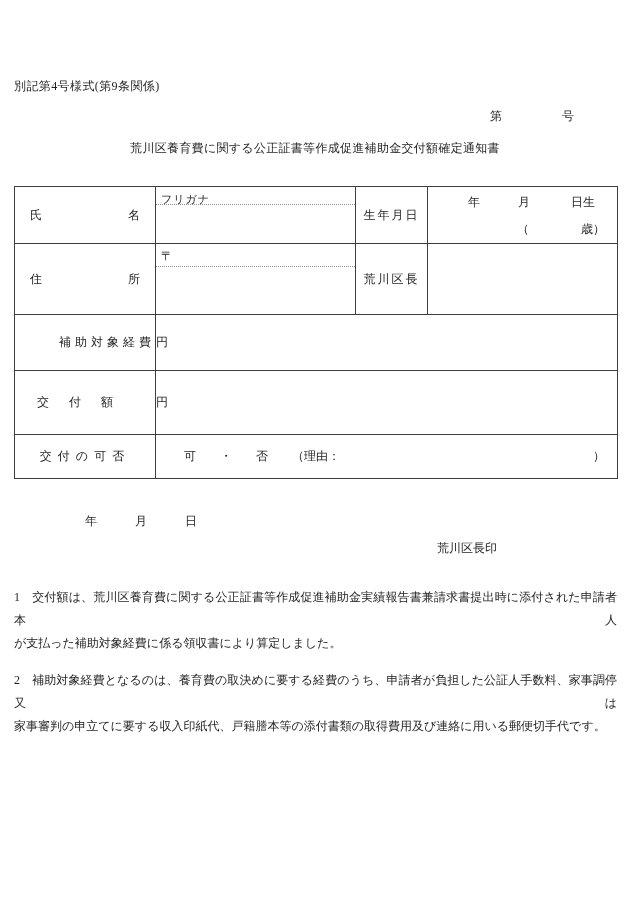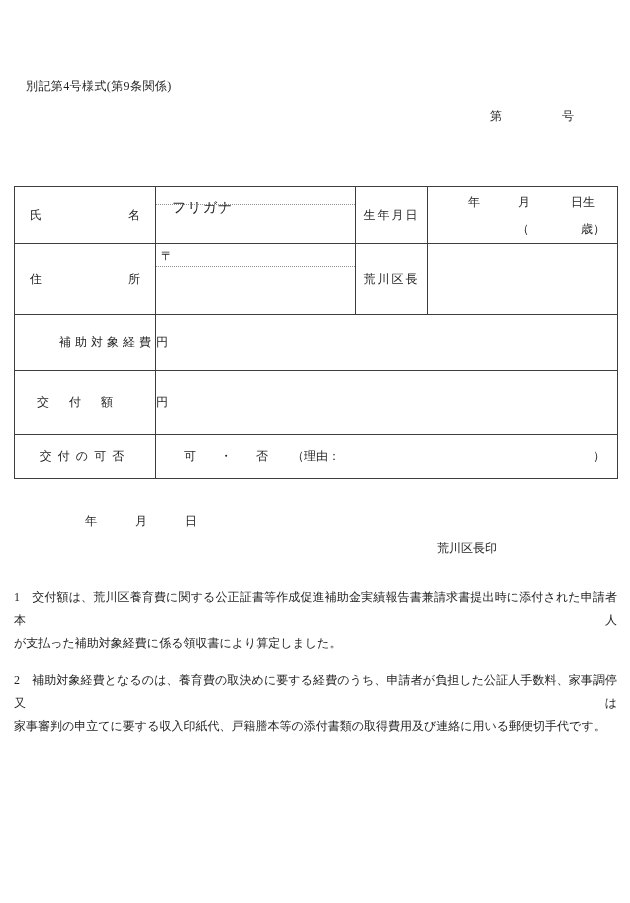--- a/index.html
+++ b/index.html
@@ -1,40 +1,40 @@
 <!DOCTYPE html>
 <html><head>
 <meta charset="utf-8">
 <style>
   html,body { margin:0; padding:0; background:#ffffff; }
   .page {
     position:relative; width:630px; height:903px; background:#ffffff;
     color:#1f1f1f; font-family:"Liberation Serif","DejaVu Serif",serif;
     font-size:12px; overflow:hidden;
   }
-  .form-id { position:absolute; left:26px; top:78px; letter-spacing:0.4px; }
+  .form-id { position:absolute; left:14px; top:78px; letter-spacing:0.4px; }
   .doc-number { position:absolute; left:490px; top:108px; width:84px;
     display:flex; justify-content:space-between; }
   .doc-title { position:absolute; left:0; top:140px; width:630px;
     text-align:center; letter-spacing:0.3px; }
 
   table.form { position:absolute; left:14px; top:186px; width:603px;
     border-collapse:collapse; table-layout:fixed; }
   table.form td { border:1px solid #3d3d3d; padding:0; vertical-align:middle;
     font-size:12px; overflow:hidden; }
 
   .lbl-spread { display:flex; justify-content:space-between; padding:0 15px; }
   .lbl-center2 { text-align:center; letter-spacing:2px; padding-left:2px;margin-left:8px; }
   .lbl-center4 { text-align:right; letter-spacing:4px; padding-left:4px; }
   .lbl-center6 { text-align:center; letter-spacing:6px; padding-left:6px; }
   .lbl-center20 { text-align:center; letter-spacing:20px; padding-left:20px; }
 
   .cell-rel { position:relative; }
   td.v-top { vertical-align:top; }
-  .furigana-label { position:absolute; top:12px; left:5px; font-size:14px; letter-spacing:1px;margin-left:11px; }
+  .furigana-label { position:absolute; top:5px; left:5px; font-size:11px; letter-spacing:1px; }
   .dotted-furigana { position:absolute; left:0; right:0; top:17px; border-bottom:1px dotted #909090; }
   .postal-label { position:absolute; top:4px; left:5px; font-size:12px; }
   .dotted-postal { position:absolute; left:0; right:0; top:22px; border-bottom:1px dotted #909090; }
 
   .birth-cell-inner { padding-top:2px; }
   .birth-line { display:flex; justify-content:flex-end; line-height:26px; padding-right:22px; }
   .birth-line2 { padding-right:12px; line-height:28px; }
   .ml38 { margin-left:38px; } .ml31 { margin-left:41px; } .ml52 { margin-left:52px; }
 
   .yen-row3 { padding-left:296px; }
@@ -57,20 +57,21 @@
 
 <div class="page">
 
   <div class="form-id">別記第4号様式(第9条関係)</div>
 
   <div class="doc-number">
     <span>第</span>
     <span>号</span>
   </div>
 
+  <div class="doc-title">荒川区養育費に関する公正証書等作成促進補助金交付額確定通知書</div>
 
   <table class="form">
     <colgroup>
       <col style="width:141px">
         <col style="width:200px">
         <col style="width:72px">
         <col style="width:190px">
     </colgroup>
     <tbody>
         <tr style="height:56px">

